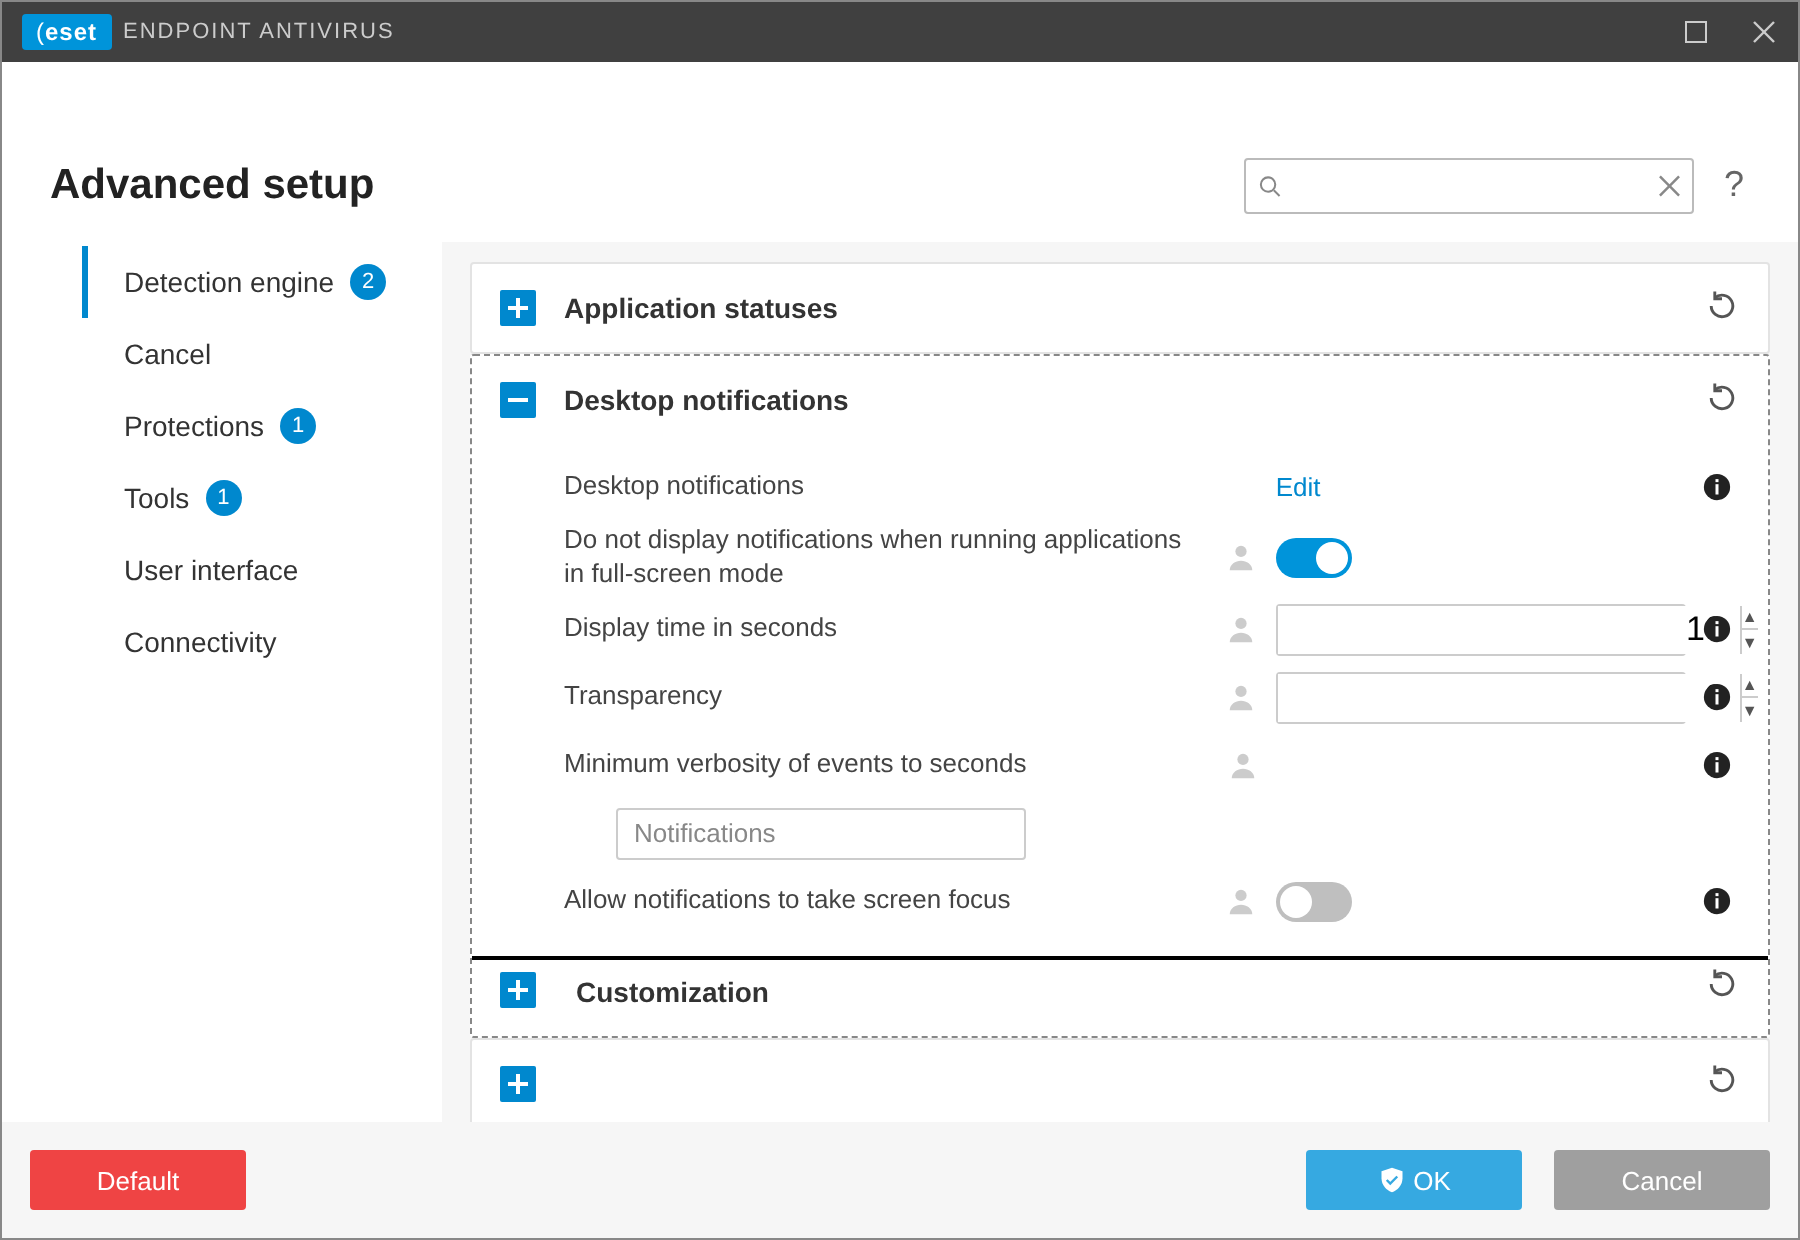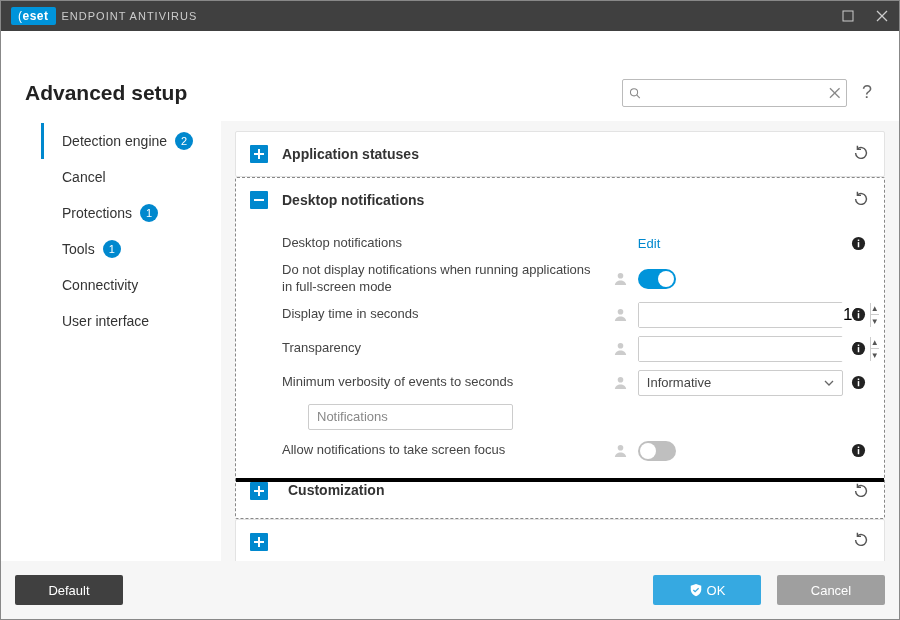--- a/index.html
+++ b/index.html
@@ -64,27 +64,27 @@
   .num-wrap input { flex:1; border:none; outline:none; text-align:right; padding-right:8px; font-size:17px; }
   .spin { width:20px; border-left:1px solid #ccc; display:flex; flex-direction:column; }
   .spin div { flex:1; display:flex; align-items:center; justify-content:center; font-size:8px; color:#555; }
   .spin div:first-child { border-bottom:1px solid #ccc; }
   
   .sel-wrap { width:205px; height:26px; border:1px solid #ccc; border-radius:2px; display:flex; align-items:center; padding:0 8px; font-size:13px; color:#444; justify-content:space-between; }
   .sel-wrap svg { width:10px; height:10px; stroke:#666; }
   
   .txt-wrap { width:205px; height:26px; border:1px solid #ccc; border-radius:2px; display:flex; align-items:center; padding:0 8px; font-size:13px; color:#888; }
   
-  .subheader { display:flex; align-items:flex-start; height:40px; padding:0 14px; border-top:4px solid #000000; }
+  .subheader { display:flex; align-items:flex-end; height:40px; padding:14px 14px; border-top:2px solid #000000; }
   .subheader .panel-title { font-weight:600; }
   .subheader .exp-box { margin-right:18px; }
   
   .footer { height:58px; background:#f6f6f6; display:flex; align-items:center; padding:0 14px; }
   .btn { height:30px; min-width:108px; border:none; border-radius:2px; font-size:13px; display:flex; align-items:center; justify-content:center; color:#fff; }
-  .btn-default { background:#404040; }
+  .btn-default { background:#ef4444; }
   .btn-ok { background:#36a9e1; margin-left:auto; }
   .btn-ok svg { width:14px; height:14px; fill:#fff; margin-right:4px; }
   .btn-cancel { background:#9f9f9f; margin-left:16px; }
 </style>
 </head>
 <body>
 
 <div class="window">
 
   <div class="titlebar">
@@ -135,24 +135,24 @@
       </div>
       <div class="side-item">
         <span>Protections</span>
         <span class="count-badge">1</span>
       </div>
       <div class="side-item">
         <span>Tools</span>
         <span class="count-badge">1</span>
       </div>
       <div class="side-item">
+        <span>User interface</span>
+      </div>
+      <div class="side-item">
         <span>Connectivity</span>
-      </div>
-      <div class="side-item">
-        <span>User interface</span>
       </div>
     </div>
 
     <div class="main">
 
       <div class="panel">
         <div class="panel-header">
           <div class="exp-box plus"></div>
           <div class="panel-title">Application statuses</div>
           <div class="reset-icon">
@@ -263,28 +263,20 @@
           </div>
 
           <div class="row">
             <div class="row-label">Minimum verbosity of events to seconds</div>
             <div class="user-ico">
                 <svg viewBox="0 0 16 16">
                   <circle cx="8" cy="5" r="3"></circle>
                   <path d="M2 15c0-3 3-5 6-5s6 2 6 5z"></path>
                 </svg>
               </div>
-            <div class="control">
-              <div class="sel-wrap">
-                <span>Informative</span>
-                <svg viewBox="0 0 10 10" fill="none">
-                    <path d="M1 3l4 4 4-4" stroke="#666" stroke-width="1.3"></path>
-                  </svg>
-              </div>
-            </div>
             <div class="info">
                 <svg viewBox="0 0 16 16">
                   <circle cx="8" cy="8" r="7"></circle>
                   <rect x="7.2" y="6.5" width="1.6" height="5.5" fill="#fff"></rect>
                   <rect x="7.2" y="3.8" width="1.6" height="1.6" fill="#fff"></rect>
                 </svg>
               </div>
           </div>
 
           <div class="row">

